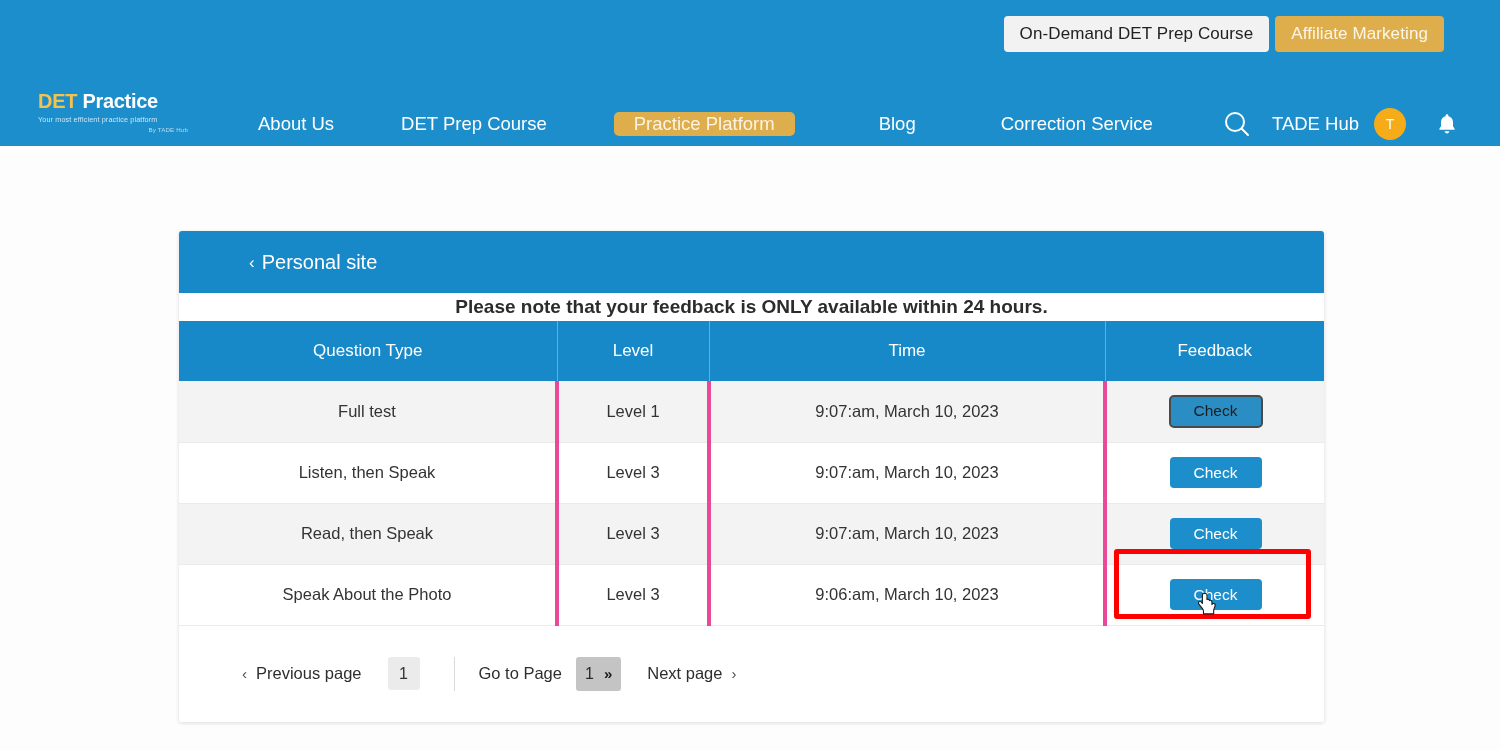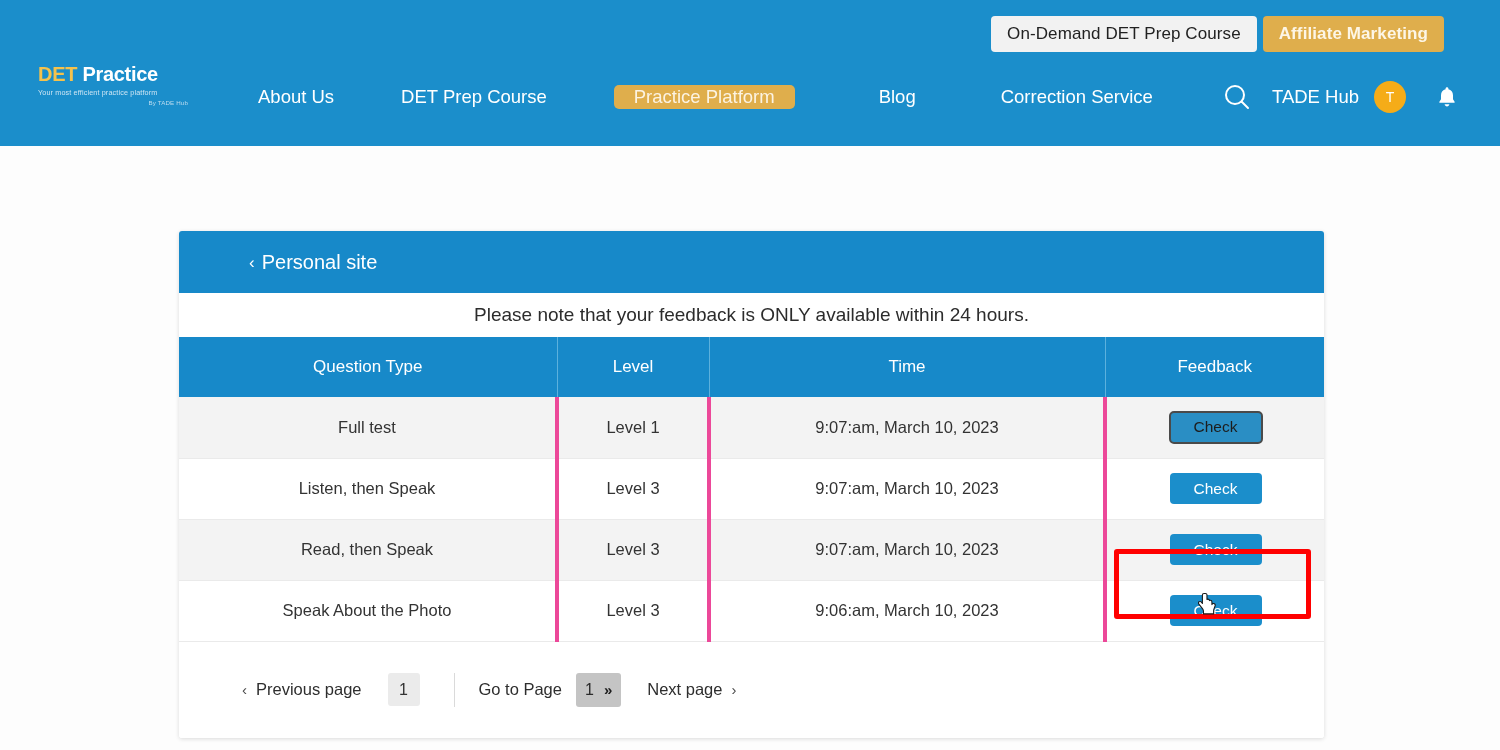--- a/index.html
+++ b/index.html
@@ -29,26 +29,26 @@
     display: flex;
     align-items: center;
     padding: 0 16px;
     border-radius: 4px;
     font-size: 17px;
     letter-spacing: .1px;
     white-space: nowrap;
     cursor: pointer;
   }
   .util-btn.light { background: #f2f2f2; color: #222; }
-  .util-btn.gold  { background: #dfae4c; color: #fdf6e6; font-weight: bold; }
+  .util-btn.gold  { background: #dfae4c; color: #fdf6e6; }
 
   .nav-row {
     position: absolute;
     left: 0; right: 0;
-    top: 62px;
+    top: 89px;
     height: 70px;
     display: flex;
     align-items: center;
   }
   .brand {
     position: absolute;
     left: 38px; top: 2px;
     width: 150px;
     line-height: 1;
     cursor: pointer;
@@ -163,27 +163,28 @@
     color: #ffffff;
     font-size: 20px;
     display: flex;
     align-items: center;
     gap: 7px;
     cursor: pointer;
   }
   .chev-left { font-size: 17px; line-height: 1; }
 
   .notice {
-    height: 44px;
+    height: 28px;
     display: flex;
     align-items: center;
     justify-content: center;
     font-size: 19px;
     color: #2c2c2c;
     background: #ffffff;
+    font-weight: bold;
   }
 
   table.feedback-table {
     width: 100%;
     border-collapse: collapse;
     table-layout: fixed;
   }
   table.feedback-table th {
     background: #1789c9;
     color: #ffffff;

